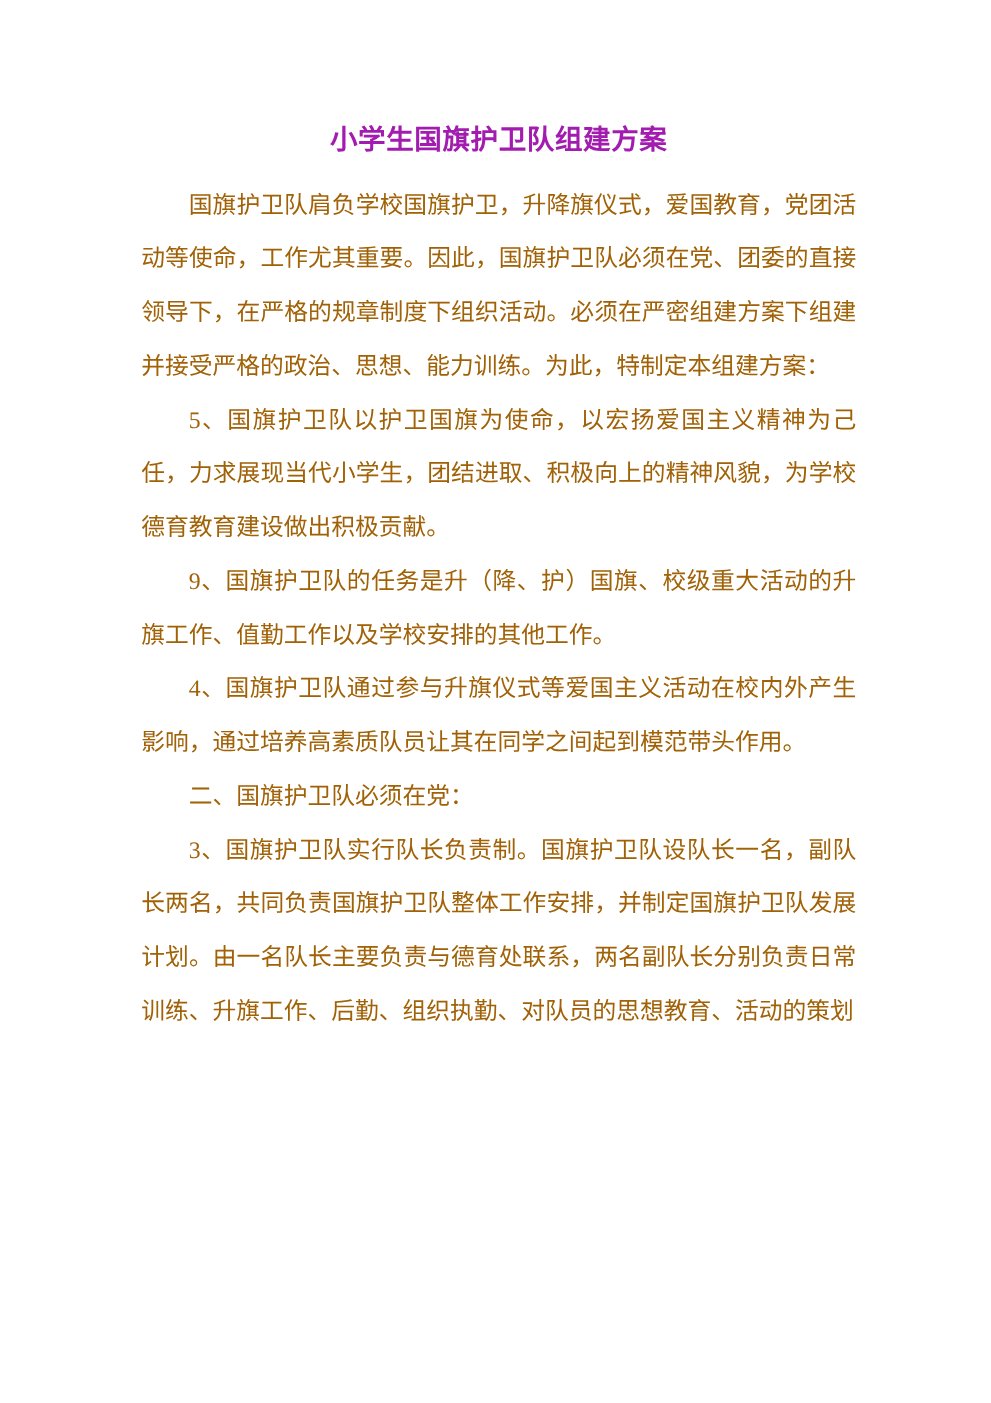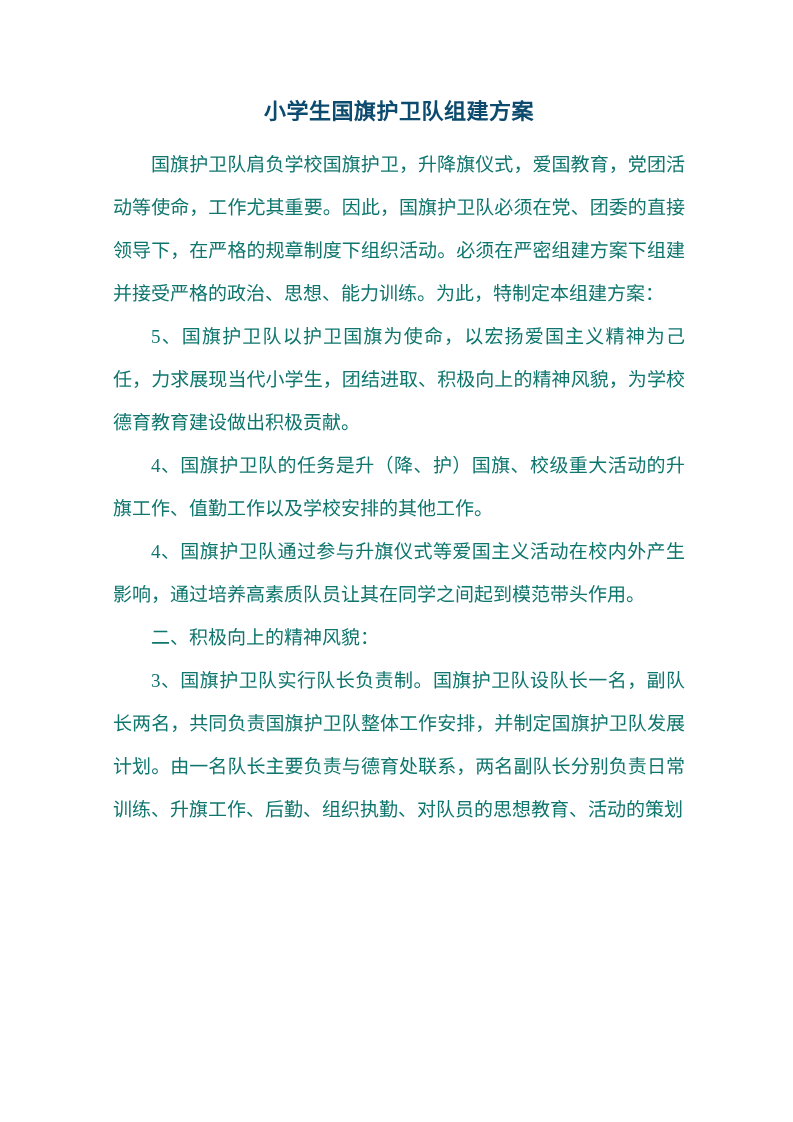--- a/index.html
+++ b/index.html
@@ -22,45 +22,45 @@
     color: #1a1a1a;
   }
   .doc-title {
     font-family: "Liberation Sans", "DejaVu Sans", sans-serif;
     font-weight: bold;
     font-size: 22px;
     line-height: 43px;
     text-align: center;
     letter-spacing: 0.5px;
     margin: 0 0 10px 0;
-    color: #0c4a6e;
+    color: #a21caf;
   }
   .doc-body {
     width: 572px;
   }
   .doc-body p {
     font-family: "Liberation Serif", "DejaVu Serif", serif;
     font-size: 19px;
     line-height: 43px;
     margin: 0;
     text-align: justify;
     text-justify: inter-character;
     text-indent: 2em;
     word-break: normal;
     line-break: strict;
-    color: #0f766e;
+    color: #a16207;
   }
 </style>
 </head>
 <body>
 
 <div class="page">
   <h1 class="doc-title">小学生国旗护卫队组建方案</h1>
 
   <div class="doc-body">
     <p>国旗护卫队肩负学校国旗护卫，升降旗仪式，爱国教育，党团活动等使命，工作尤其重要。因此，国旗护卫队必须在党、团委的直接领导下，在严格的规章制度下组织活动。必须在严密组建方案下组建并接受严格的政治、思想、能力训练。为此，特制定本组建方案：</p>
     <p>5、国旗护卫队以护卫国旗为使命，以宏扬爱国主义精神为己任，力求展现当代小学生，团结进取、积极向上的精神风貌，为学校德育教育建设做出积极贡献。</p>
-    <p>4、国旗护卫队的任务是升（降、护）国旗、校级重大活动的升旗工作、值勤工作以及学校安排的其他工作。</p>
+    <p>9、国旗护卫队的任务是升（降、护）国旗、校级重大活动的升旗工作、值勤工作以及学校安排的其他工作。</p>
     <p>4、国旗护卫队通过参与升旗仪式等爱国主义活动在校内外产生影响，通过培养高素质队员让其在同学之间起到模范带头作用。</p>
-    <p>二、积极向上的精神风貌：</p>
+    <p>二、国旗护卫队必须在党：</p>
     <p>3、国旗护卫队实行队长负责制。国旗护卫队设队长一名，副队长两名，共同负责国旗护卫队整体工作安排，并制定国旗护卫队发展计划。由一名队长主要负责与德育处联系，两名副队长分别负责日常训练、升旗工作、后勤、组织执勤、对队员的思想教育、活动的策划</p>
   </div>
 </div>
 
 </body></html>

